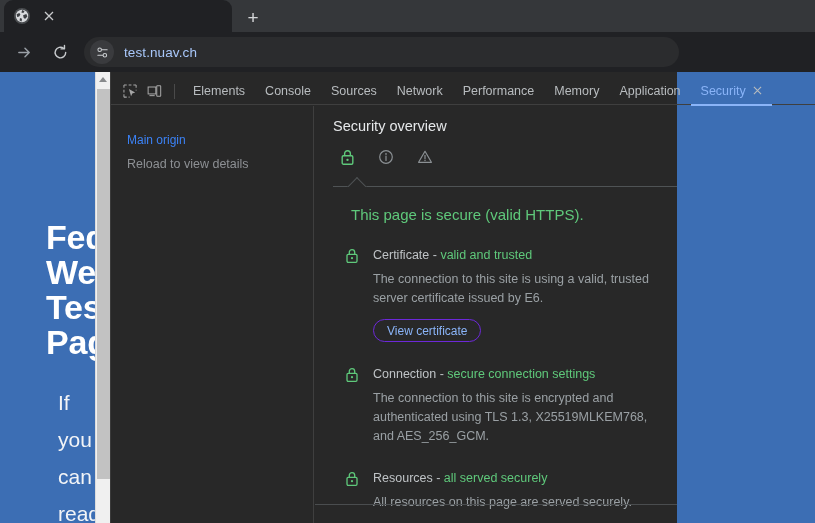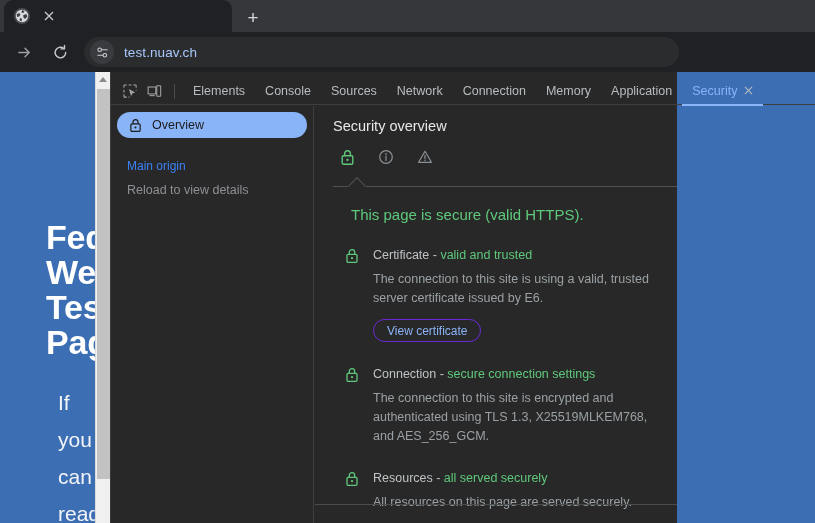--- a/index.html
+++ b/index.html
@@ -306,44 +306,34 @@
           <rect x="10.4" y="1.8" width="4.2" height="11.2" rx="0.6" stroke="#a6a6a6" stroke-width="1.1" fill="none"></rect>
           <path d="M2.6 12.4 H8.2" stroke="#a6a6a6" stroke-width="1.1"></path>
         </svg>
       </div>
       <div class="dt-divider"></div>
 
       <div class="dt-tab">Elements</div>
       <div class="dt-tab">Console</div>
       <div class="dt-tab">Sources</div>
       <div class="dt-tab">Network</div>
-      <div class="dt-tab">Connection</div>
+      <div class="dt-tab">Performance</div>
       <div class="dt-tab">Memory</div>
       <div class="dt-tab">Application</div>
       <div class="dt-tab active">
         <span>Security</span>
         <span class="tabclose">
           <svg width="9" height="9" viewBox="0 0 10 10">
             <path d="M1 1 L9 9 M9 1 L1 9" stroke="#b8bcbf" stroke-width="1.2" fill="none"></path>
           </svg>
         </span>
       </div>
     </div>
 
     <div class="dt-sidebar">
-      <div class="side-item selected">
-        <span class="si-icon">
-          <svg width="13" height="15" viewBox="0 0 14 16">
-            <rect x="2" y="6.3" width="10" height="8" rx="1.2" stroke="#1b1b1b" stroke-width="1.3" fill="none"></rect>
-            <path d="M4.3 6.3 V4.3 a2.7 2.7 0 0 1 5.4 0 V6.3" stroke="#1b1b1b" stroke-width="1.3" fill="none"></path>
-            <circle cx="7" cy="10.2" r="1.1" fill="#1b1b1b"></circle>
-          </svg>
-        </span>
-        <span>Overview</span>
-      </div>
       <div class="side-group-title">Main origin</div>
       <div class="side-group-sub">Reload to view details</div>
     </div>
 
     <div class="dt-main">
       <div class="main-head">
         <div class="main-title">Security overview</div>
         <div class="chip-row">
           <span class="chip">
             <svg width="15" height="17" viewBox="0 0 14 16">

